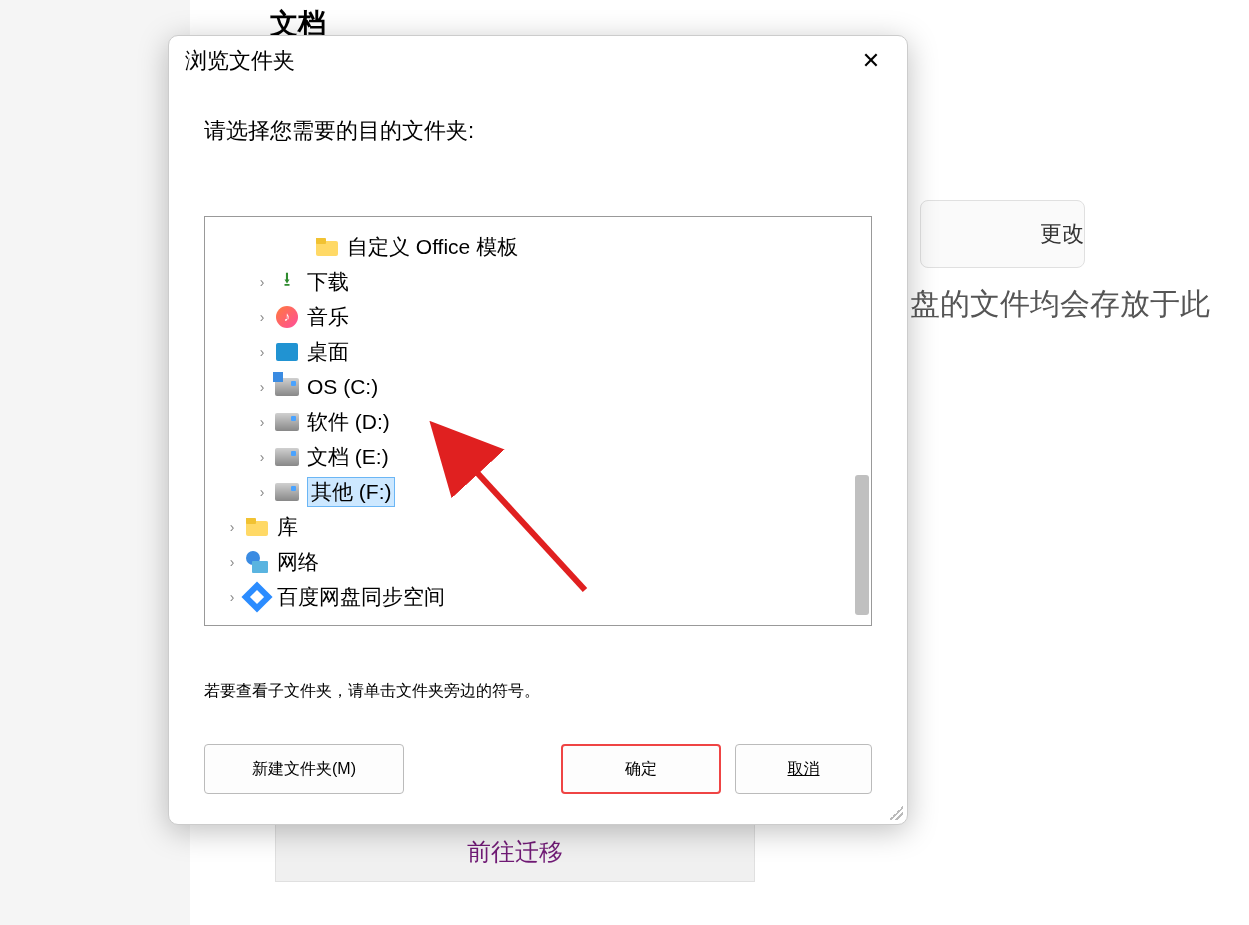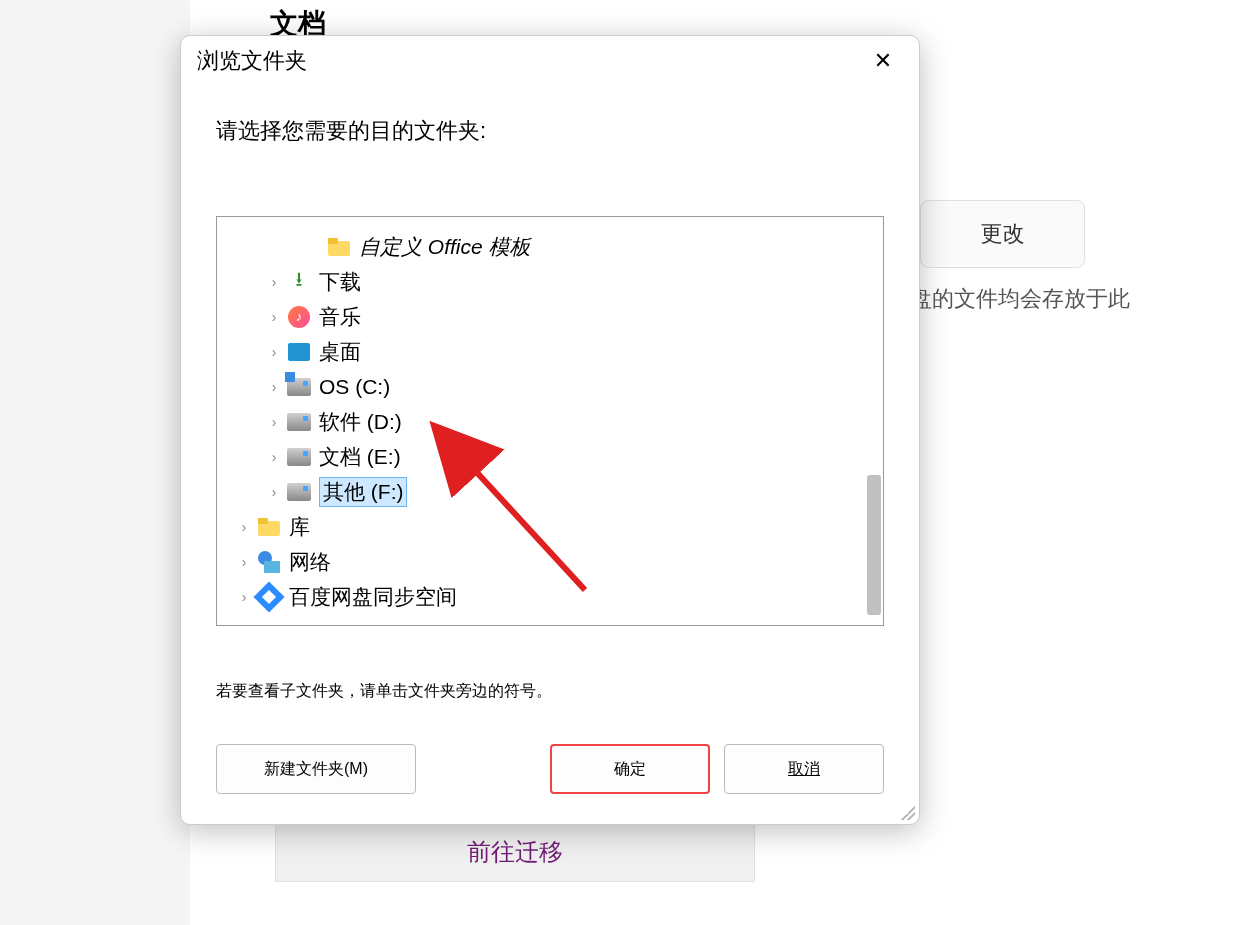--- a/index.html
+++ b/index.html
@@ -47,30 +47,30 @@
   position: absolute;
   left: 920px;
   top: 200px;
   width: 165px;
   height: 68px;
   border: 1px solid #e0e0e0;
   border-radius: 8px;
   background: #fafafa;
   display: flex;
   align-items: center;
-  justify-content: center;
+  justify-content: flex-end;
   font-size: 22px;
   color: #333;
   cursor: pointer;
 }
 .bg-desc {
   position: absolute;
   left: 910px;
   top: 284px;
-  font-size: 22px;
+  font-size: 30px;
   color: #555;
   font-family: Liberation Mono, monospace;
 }
 .bg-migrate-btn {
   position: absolute;
   left: 275px;
   top: 822px;
   width: 480px;
   height: 60px;
   border: 1px solid #e0e0e0;
@@ -78,21 +78,21 @@
   display: flex;
   align-items: center;
   justify-content: center;
   font-size: 24px;
   color: #701a75;
   cursor: pointer;
 }
 
 .dialog {
   position: absolute;
-  left: 180px;
+  left: 168px;
   top: 35px;
   width: 740px;
   height: 790px;
   background: #fff;
   border: 1px solid #ccc;
   border-radius: 10px;
   box-shadow: 0 6px 30px rgba(0,0,0,0.25);
   display: flex;
   flex-direction: column;
 }
@@ -142,21 +142,21 @@
   display: flex;
   align-items: center;
   height: 35px;
   font-size: 21px;
   color: #000;
   cursor: pointer;
   white-space: nowrap;
 }
 .tree-item.indent-0 { padding-left: 10px; }
 .tree-item.indent-1 { padding-left: 40px; }
-.tree-item.indent-2 { padding-left: 80px; font-style: italic; }
+.tree-item.indent-2 { padding-left: 80px; }
 .expander {
   width: 18px;
   height: 18px;
   display: inline-flex;
   align-items: center;
   justify-content: center;
   color: #888;
   font-size: 14px;
   margin-right: 4px;
 }
@@ -270,21 +270,21 @@
   font-size: 16px;
   color: #000;
   display: flex;
   align-items: center;
   justify-content: center;
   cursor: pointer;
   border-radius: 4px;
 }
 .btn-newfolder { width: 200px; margin-right: auto; }
 .btn-ok { width: 160px; border: 2px solid #ef4444; }
-.btn-cancel { width: 160px; text-decoration: underline; }
+.btn-cancel { width: 137px; text-decoration: underline; }
 
 .resize-grip {
   position: absolute;
   right: 4px;
   bottom: 4px;
   width: 14px;
   height: 14px;
   background:
     linear-gradient(135deg, transparent 50%, #bbb 50%, #bbb 60%, transparent 60%,
                     transparent 70%, #bbb 70%, #bbb 80%, transparent 80%);

